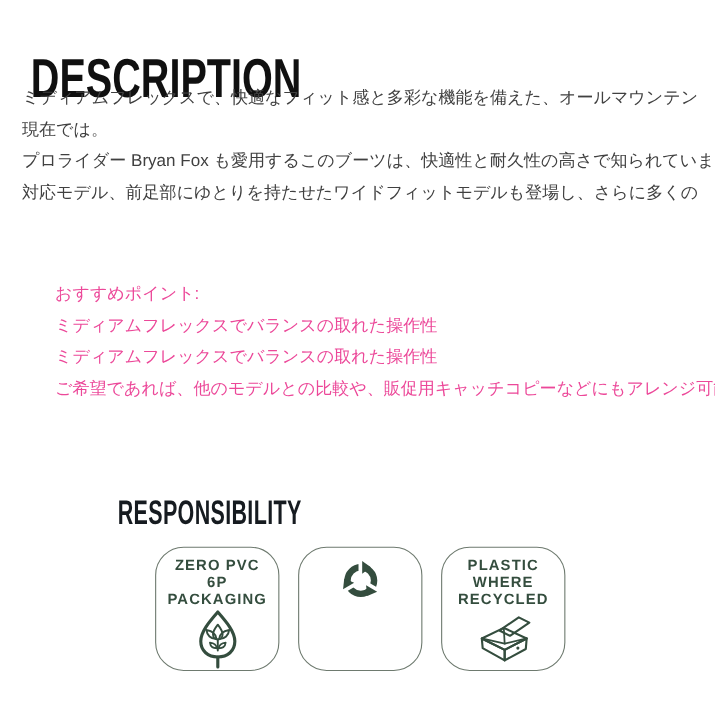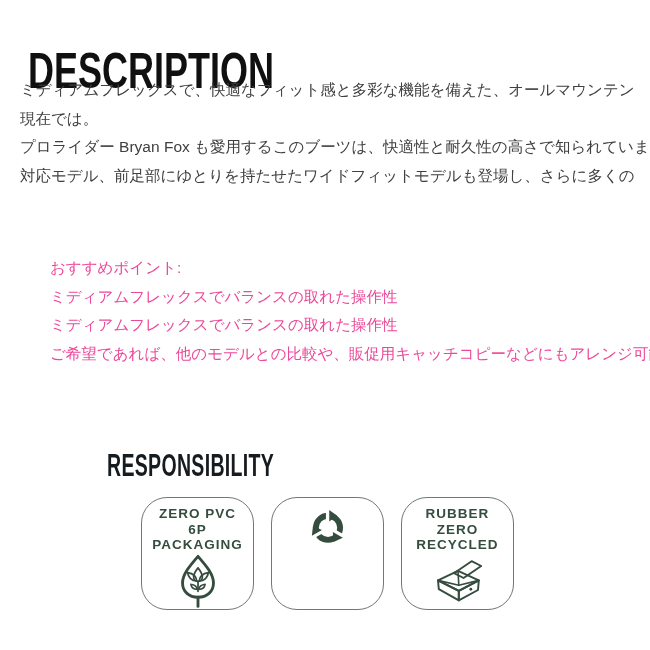--- a/index.html
+++ b/index.html
@@ -122,22 +122,22 @@
           <g transform="rotate(240 23 25)">
             <line x1="23" y1="3.5" x2="23" y2="17" stroke="#ffffff" stroke-width="5"></line>
             <polygon class="fillg" points="24.5,3.5 24.5,17.5 34,10.5"></polygon>
           </g>
         </svg>
       </span>
     </div>
 
     <div class="badge">
       <div class="badge-text">
-        <div>RUBBER</div>
-        <div>ZERO</div>
+        <div>PLASTIC</div>
+        <div>WHERE</div>
         <div>RECYCLED</div>
       </div>
       <span class="badge-icon">
         <svg width="62" height="48" viewBox="0 0 74 60">
           <polygon class="stroke" stroke-width="2.4" fill="#ffffff" points="32,24 54,9 66,15 44,30"></polygon>
           <polygon class="stroke" stroke-width="2.4" fill="#ffffff" points="12,33 37,21 63,33 38,46"></polygon>
           <polyline class="stroke" stroke-width="2" points="12,33 38,39 63,33"></polyline>
           <line class="stroke" stroke-width="2" x1="37" y1="21" x2="38" y2="39"></line>
           <polygon class="stroke" stroke-width="2.4" fill="#ffffff" points="12,33 38,46 38,58 13,44"></polygon>
           <polygon class="stroke" stroke-width="2.4" fill="#ffffff" points="38,46 63,33 62,45 38,58"></polygon>

